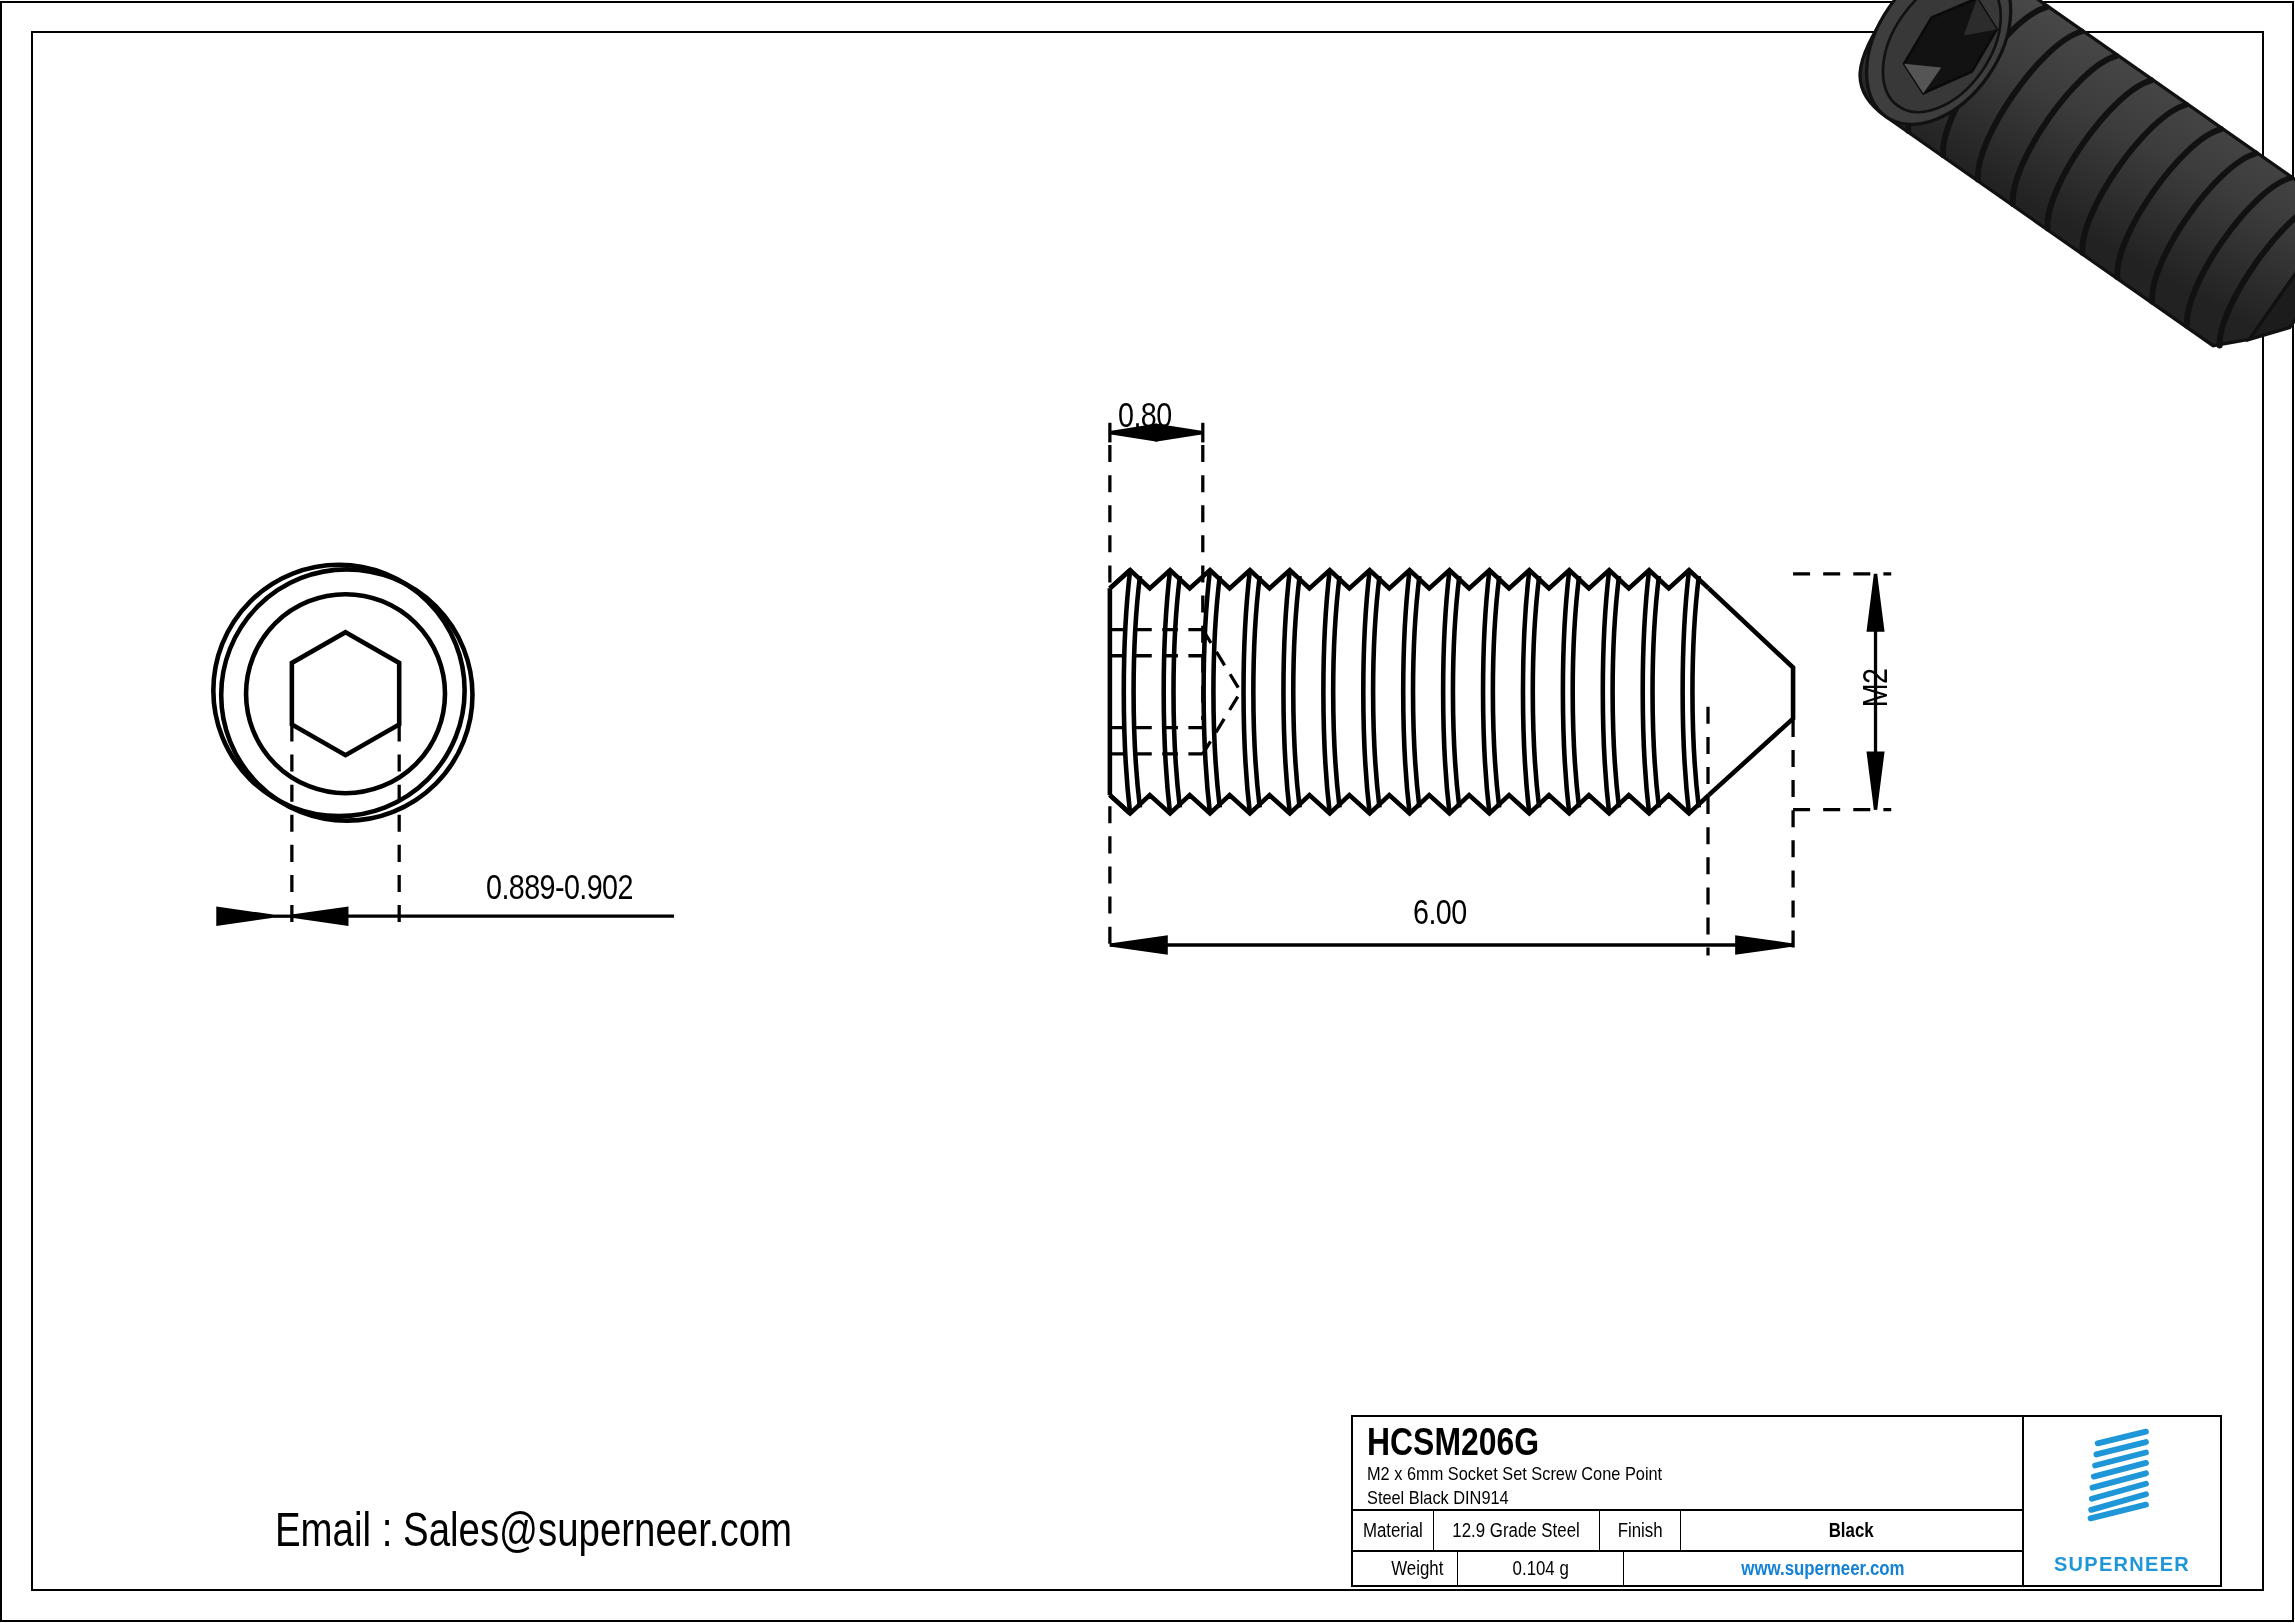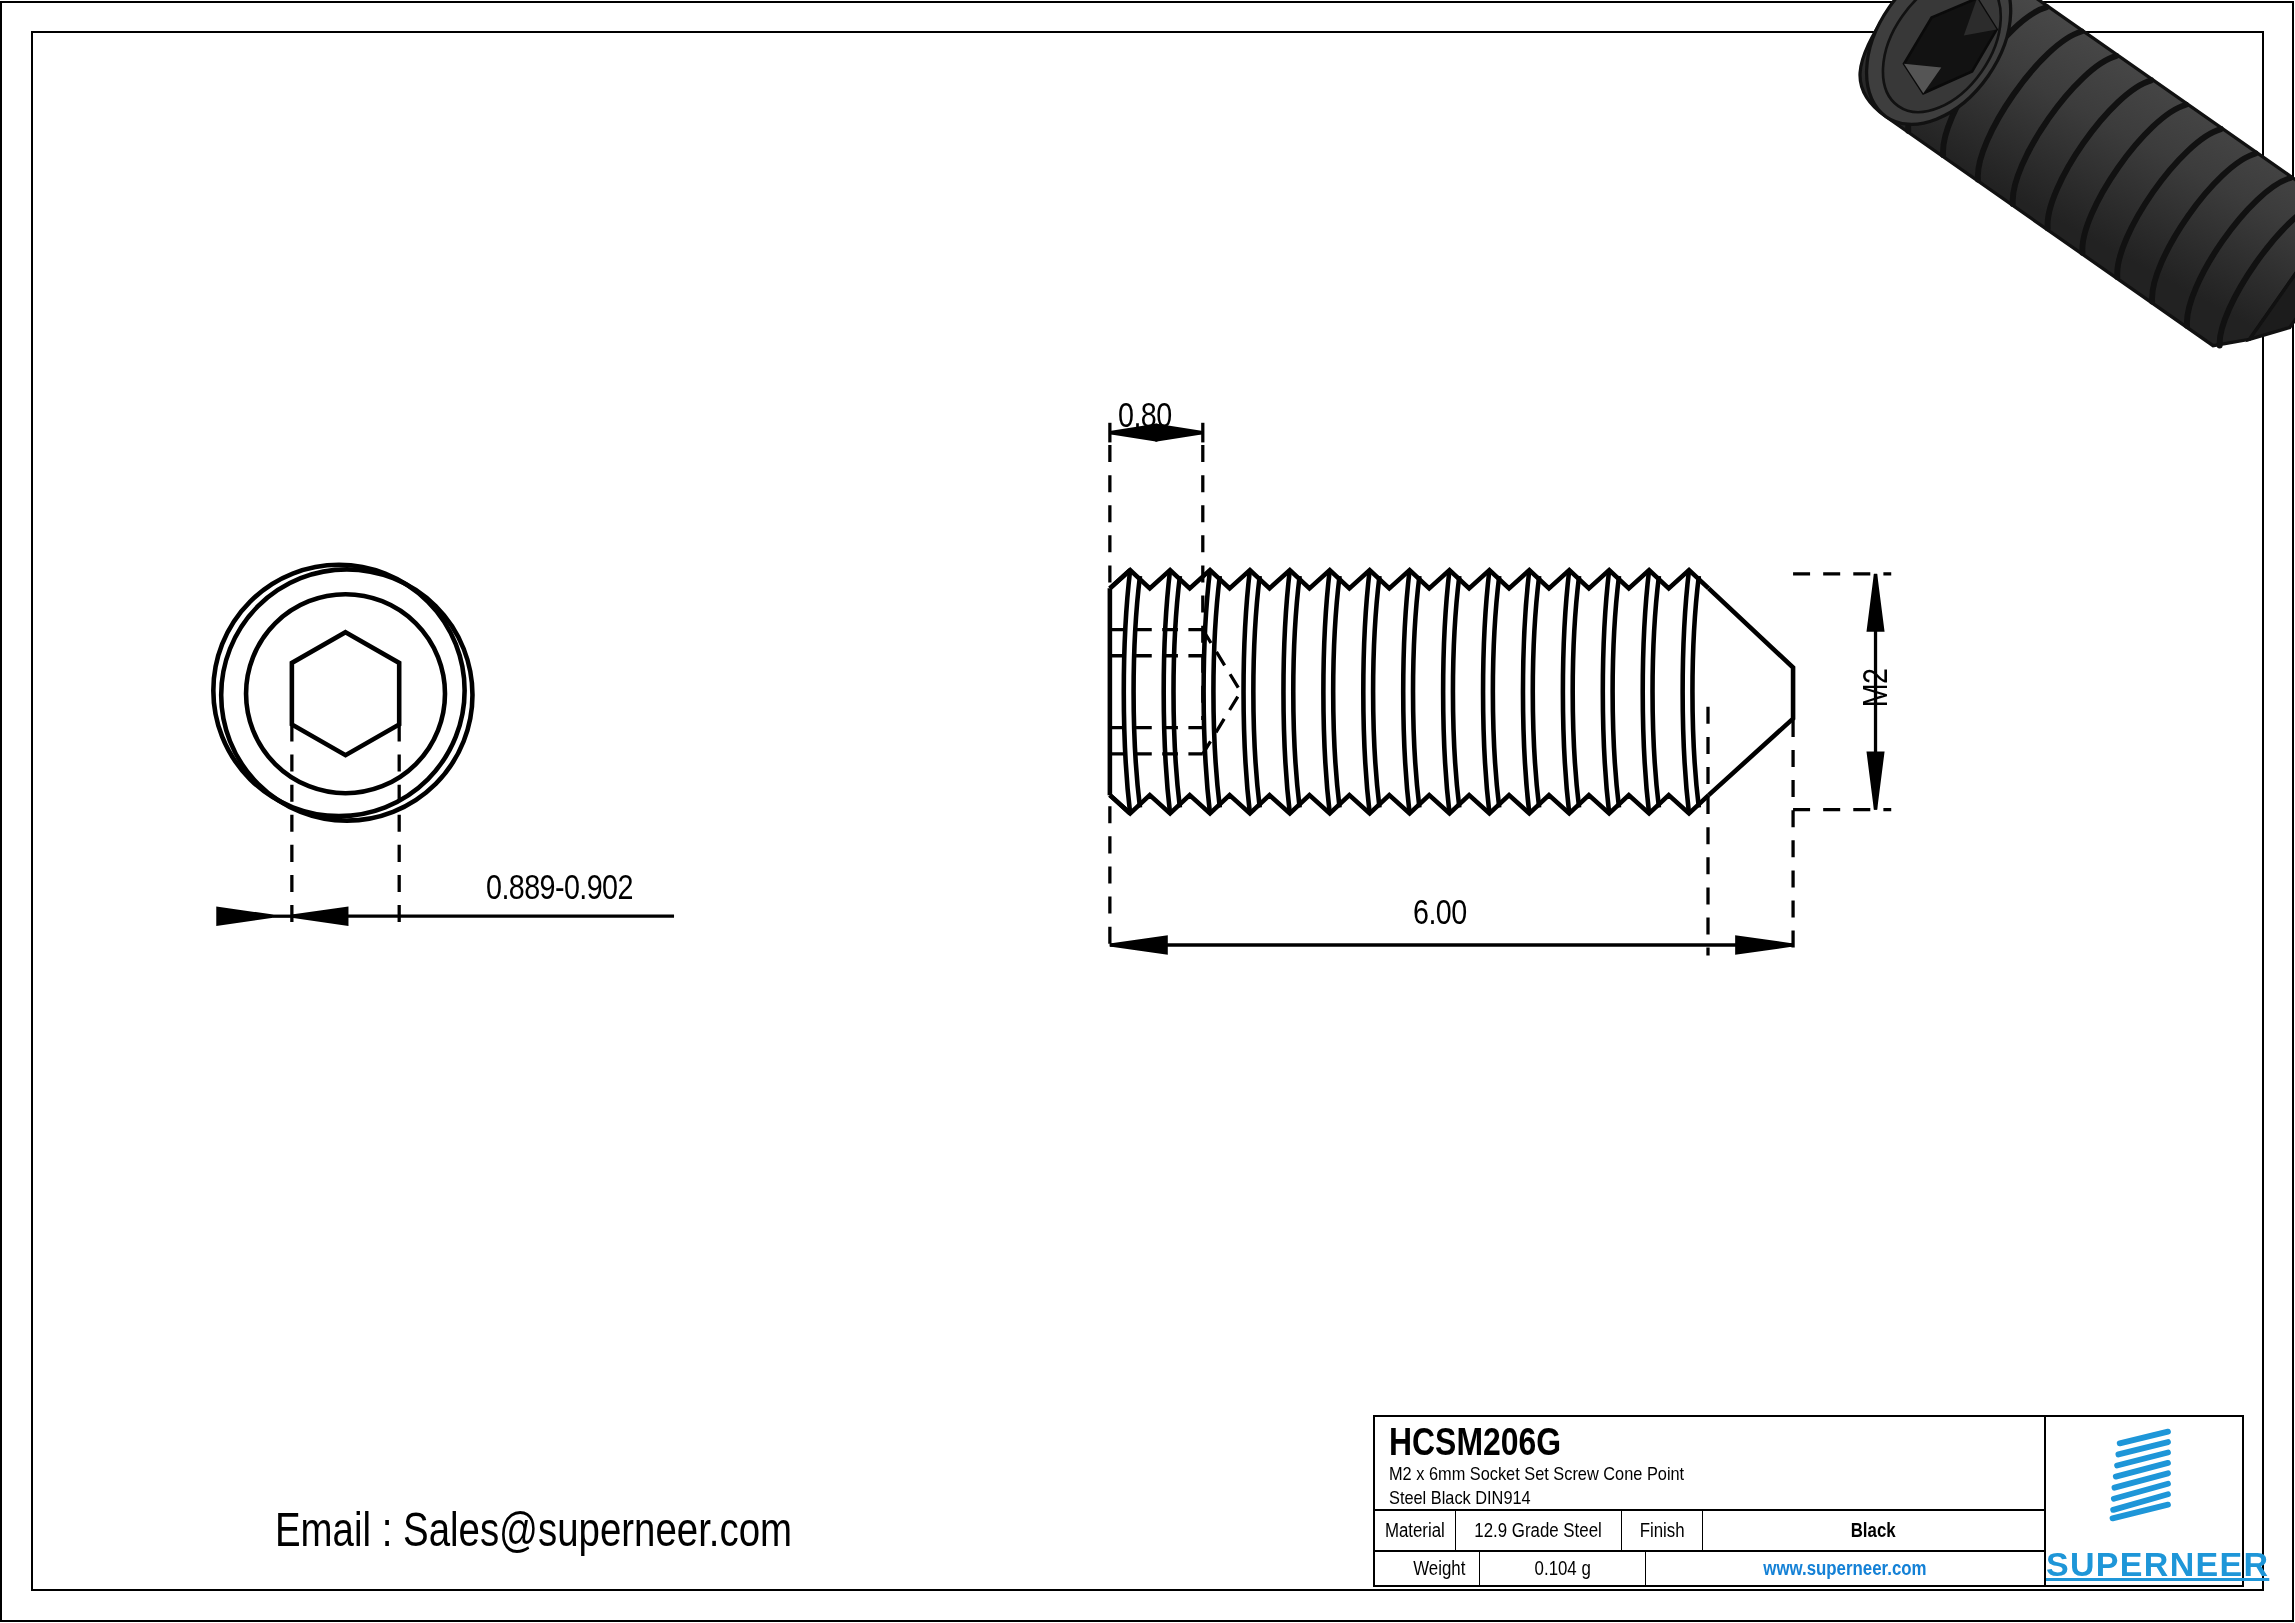--- a/index.html
+++ b/index.html
@@ -67,21 +67,20 @@
     transform-origin: left top;
   }
 
   
   #title-block {
     position: absolute;
     left: 1351px; top: 1415px;
     width: 871px; height: 172px;
     display: flex;
     box-sizing: border-box;
-    margin-left: 22px;
   }
   #title-block-left {
     width: 672px;
     height: 100%;
     border: 2px solid #000;
     border-right: 1.3px solid #000;
     box-sizing: border-box;
     display: flex;
     flex-direction: column;
   }
@@ -150,26 +149,25 @@
     align-items: center;
     justify-content: flex-start;
   }
   #brand-mark { margin-top: 7.9px; }
   #brand-name {
     position: absolute;
     bottom: 3.9px;
     left: 0; right: 0;
     text-align: center;
     font-family: "Liberation Sans", sans-serif;
-    font-size: 34px;
+    font-size: 20px;
     font-weight: bold;
     letter-spacing: 1.3px;
     color: #1e96d8;
     line-height: 34px;
-    text-decoration: underline;
   }
 </style>
 </head>
 <body>
 
 <div id="page-outer-border"></div>
 <div id="drawing-frame"></div>
 
 <svg class="svg-layer" viewBox="0 0 3507 2480">
   <defs>

